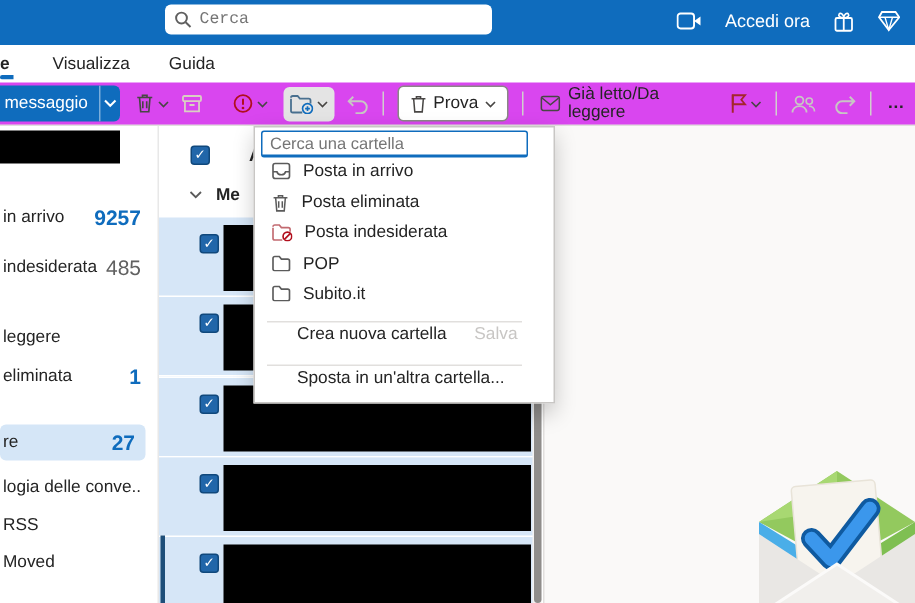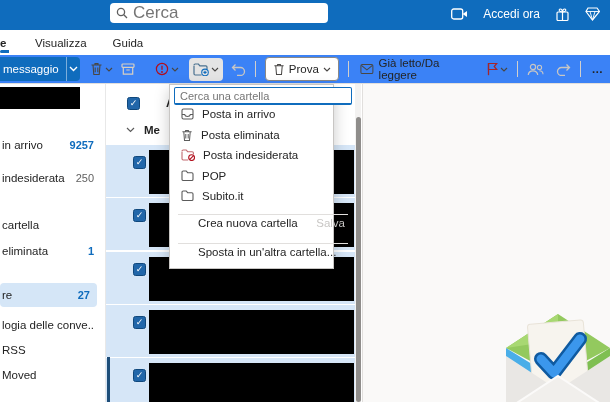--- a/index.html
+++ b/index.html
@@ -3,54 +3,54 @@
 <meta charset="utf-8">
 <style>
   * { box-sizing: border-box; margin: 0; padding: 0; }
   html,body { width:610px; height:402px; overflow:hidden; }
   body { font-family:"Liberation Sans", sans-serif; font-size:11.5px; color:#242424; background:#fff; }
   .page { position:relative; width:610px; height:402px; overflow:hidden; background:#fff; }
 
   
   .topbar { position:absolute; left:0; top:0; width:610px; height:30px; background:#0f6cbd; }
   .searchbox { position:absolute; left:110px; top:3px; width:218px; height:20px; background:#fff; border-radius:4px; display:flex; align-items:center; padding:0 6px; gap:5px; }
-  .searchbox input { border:none; outline:none; flex:1; font-size:17px; font-family:Liberation Sans, sans-serif; color:#424242; background:transparent; }
+  .searchbox input { border:none; outline:none; flex:1; font-size:11px; font-family:Liberation Mono, monospace; color:#424242; background:transparent; }
   .topbar-right { position:absolute; right:10px; top:0; height:28px; display:flex; align-items:center; gap:15px; color:#fff; }
   .signin { color:#fff; font-size:12px; cursor:pointer; }
   .tb-ico { display:flex; align-items:center; }
 
   
   .menubar { position:absolute; left:0; top:30px; width:610px; height:25px; background:#fff; display:flex; align-items:center; gap:26px; font-size:11.5px; }
   .tab { position:relative; padding:4px 0; color:#242424; cursor:pointer; }
   .tab.active { font-weight:bold; }
   .tab.active::after { content:""; position:absolute; left:0; right:-2px; bottom:0; height:2.5px; background:#0f6cbd; border-radius:2px; }
   .tab.partial { width:9px; overflow:hidden; }
 
   
-  .toolbar { position:absolute; left:0; top:55px; width:610px; height:29px; background:#3b82f6; border-bottom:1px solid #e1dfdd; display:flex; align-items:center; }
+  .toolbar { position:absolute; left:0; top:55px; width:610px; height:29px; background:#d946ef; border-bottom:1px solid #e1dfdd; display:flex; align-items:center; }
   .btn-new { display:flex; height:24px; background:#0f6cbd; color:#fff; border-radius:0 4px 4px 0; overflow:hidden; cursor:pointer; }
   .btn-new .main { padding:0 7px 0 3px; display:flex; align-items:center; font-size:11.5px; }
   .btn-new .split { width:21px; display:flex; align-items:center; justify-content:center; border-left:1px solid rgba(255,255,255,.45); }
   .icobtn { display:flex; align-items:center; gap:2px; padding:5px 4px; border-radius:4px; cursor:pointer; }
   .icobtn.disabled { cursor:default; }
   .icobtn.activebg { background:#e4e4e4; }
   .vsep { width:1px; height:16px; background:#d1cfcd; margin:0 5px; }
   .btn-prova { display:flex; align-items:center; gap:4px; height:24px; border:1px solid #8a8886; border-radius:4px; padding:0 7px; margin:0 4px; cursor:pointer; background:#fff; }
   .lblbtn { display:flex; align-items:center; gap:5px; padding:5px 6px; border-radius:4px; cursor:pointer; }
   .overflow { font-weight:bold; letter-spacing:1px; padding:2px 6px; cursor:pointer; }
 
   
   .content { position:absolute; left:0; top:84px; width:610px; height:318px; }
 
   
   .sidebar { position:absolute; left:0; top:0; width:101px; height:318px; background:#fff; }
   .redact-sb { position:absolute; left:0; top:3px; width:80px; height:22px; background:#000; }
   .sb-item { position:absolute; left:0; width:101px; height:18px; display:flex; align-items:center; padding:0 7px 0 2px; cursor:pointer; }
   .sb-item .sb-label { flex:1; white-space:nowrap; overflow:hidden; }
-  .sb-count { font-size:11px; }
+  .sb-count { font-size:14px; }
   .sb-count.accent { color:#0f6cbd; font-weight:bold; }
   .sb-count.muted { color:#616161; }
   .sb-item.sel { left:0; width:97px; height:24px; background:#d5e6f7; border-radius:4px; }
 
   
   .msglist { position:absolute; left:105px; top:0; width:257px; height:318px; background:#fff; border-left:1px solid #e8e8e8; }
   .ml-header { position:absolute; left:0; top:8px; height:22px; display:flex; align-items:center; }
   .ml-header .hdr-label { font-weight:bold; font-size:12px; margin-left:26px; }
   .ml-group { position:absolute; left:0; top:36px; height:20px; display:flex; align-items:center; color:#242424; }
   .ml-group .grp-label { font-weight:bold; font-size:11.5px; margin-left:9px; }
@@ -64,21 +64,21 @@
 
   
   .vscroll { position:absolute; left:355px; top:0; width:6px; height:318px; background:#f3f2f1; }
   .vscroll .thumb { position:absolute; left:0.5px; top:33px; width:5px; height:285px; background:#8f8d8b; border-radius:3px; }
 
   
   .readpane { position:absolute; left:362px; top:0; width:248px; height:318px; background:#faf9f8; border-left:1px solid #e1dfdd; overflow:hidden; }
   .envelope { position:absolute; right:-6px; bottom:-8px; }
 
   
-  .dropdown { position:absolute; left:169px; top:84px; width:165px; height:185px; background:#fff; border:1px solid #c8c6c4; box-shadow:0 6px 14px rgba(0,0,0,.22); z-index:20; }
+  .dropdown { position:absolute; left:169px; top:84px; width:201px; height:185px; background:#fff; border:1px solid #c8c6c4; box-shadow:0 6px 14px rgba(0,0,0,.22); z-index:20; }
   .dd-input { position:absolute; left:4px; top:2px; width:178px; height:18px; border:1px solid #0f6cbd; border-bottom-width:2px; border-radius:2px; font-family:"Liberation Sans",sans-serif; font-size:11px; color:#424242; padding:0 5px; outline:none; }
   .dd-item { position:absolute; left:1px; width:184px; height:20px; display:flex; align-items:flex-start; gap:8px; padding-left:10px; cursor:pointer; }
   .dd-sep { position:absolute; left:8px; width:170px; height:1px; background:#e1dfdd; }
   .dd-foot { position:absolute; left:1px; width:184px; display:flex; padding-left:27px; cursor:pointer; }
   .salva { position:absolute; right:10px; color:#c8c6c4; }
 
   svg { display:block; }
 </style>
 </head>
 <body>
@@ -238,24 +238,24 @@
 
     <aside class="sidebar">
       <div class="redact-sb"></div>
 
       <div class="sb-item" style="top:52px">
         <span class="sb-label">in arrivo</span>
         <span class="sb-count accent">9257</span>
       </div>
       <div class="sb-item" style="top:85px">
         <span class="sb-label">indesiderata</span>
-        <span class="sb-count muted">250</span>
+        <span class="sb-count muted">485</span>
       </div>
       <div class="sb-item" style="top:132px">
-        <span class="sb-label">cartella</span>
+        <span class="sb-label">leggere</span>
       </div>
       <div class="sb-item" style="top:158px">
         <span class="sb-label">eliminata</span>
         <span class="sb-count accent">1</span>
       </div>
       <div class="sb-item sel" style="top:199px">
         <span class="sb-label">re</span>
         <span class="sb-count accent">27</span>
       </div>
       <div class="sb-item" style="top:232px">

